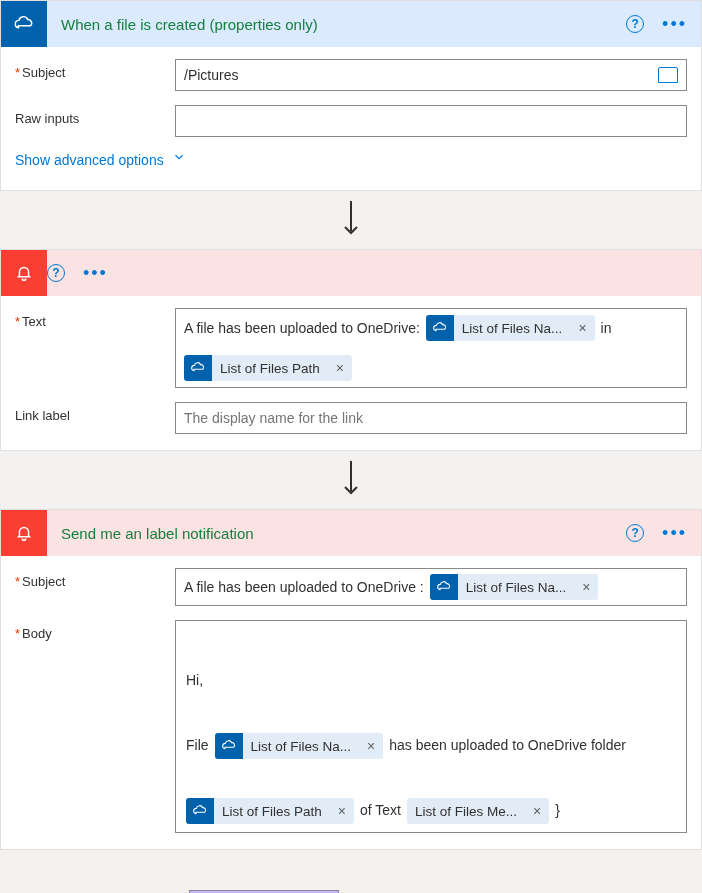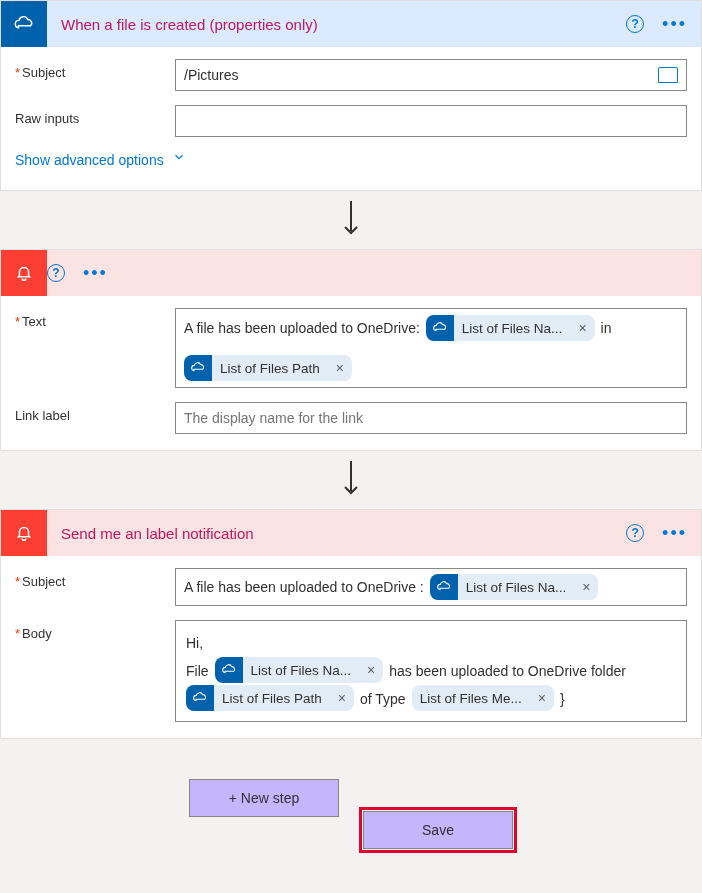--- a/index.html
+++ b/index.html
@@ -23,21 +23,21 @@
   }
   .card-header.blue { background: #dbeafe; }
   .card-header.red  { background: #fbe3e3; }
   .trigger-icon {
     width: 46px; height: 46px;
     display: flex; align-items: center; justify-content: center;
     color: #fff;
   }
   .trigger-icon.blue { background: #0062ad; }
   .trigger-icon.red  { background: #fb3e32; }
-  .header-title { flex: 1; padding-left: 14px; font-size: 15px; color: #be185d; }
+  .header-title { flex: 1; padding-left: 14px; font-size: 15px; color: #15803d; }
   .header-actions { display: flex; align-items: center; gap: 14px; }
   .help-icon {
     width: 18px; height: 18px; border: 1.5px solid #0078d4; border-radius: 50%;
     display: flex; align-items: center; justify-content: center;
     color: #0078d4; font-size: 12px; font-weight: 600;
     cursor: pointer;
   }
   .more-icon { color: #0078d4; font-size: 18px; letter-spacing: 2px; cursor: pointer; padding: 0 4px; }
   .card-body { padding: 12px 14px 16px 14px; }
   .row { display: flex; align-items: flex-start; margin-bottom: 14px; }
@@ -57,21 +57,21 @@
     width: 18px; height: 14px; border: 1.5px solid #0078d4;
     border-radius: 2px 2px 0 0;
   }
   .text-input input {
     border: none; outline: none; font: inherit; flex: 1; min-width: 60px;
     background: transparent;
   }
   .text-input .static { white-space: nowrap; }
   .token {
     display: inline-flex; align-items: center; background: #e1ecf7;
-    border-radius: 8px; overflow: hidden; font-size: 13.5px;
+    border-radius: 3px; overflow: hidden; font-size: 13.5px;
     height: 26px;
   }
   .token .tok-icon {
     width: 28px; height: 100%; background: #0062ad; display: flex;
     align-items: center; justify-content: center;
   }
   .token .tok-label { padding: 0 8px 0 8px; color: #323130; white-space: nowrap; }
   .token .tok-x {
     padding: 0 8px; color: #605e5c; cursor: pointer; font-size: 14px;
   }
@@ -92,21 +92,21 @@
   .btn {
     min-width: 150px; height: 38px; background: #c4b5fd; border: 1px solid #8a8886;
     display: flex; align-items: center; justify-content: center; gap: 6px;
     font-size: 14px; cursor: pointer;
   }
   .btn.highlight { outline: 3px solid #e3042e; outline-offset: 1px; margin-top: 32px; }
   .body-box {
     width: 100%; border: 1px solid #8a8886; padding: 8px 10px;
     font-size: 14px; line-height: 2;
   }
-  .body-box .line { display: flex; flex-wrap: wrap; align-items: flex-start; gap: 6px; }
+  .body-box .line { display: flex; flex-wrap: wrap; align-items: flex-end; gap: 6px; margin-top: 37px; }
   svg.cloud { width: 22px; height: 22px; }
   svg.bell  { width: 22px; height: 22px; }
 </style>
 </head>
 <body>
 
 <div class="card">
   <div class="card-header blue">
     <div class="trigger-icon blue">
       <svg class="cloud" viewBox="0 0 24 24" fill="none" stroke="#fff" stroke-width="1.6">
@@ -270,21 +270,21 @@
           <div class="line">
             <span class="token">
               <span class="tok-icon">
                   <svg width="16" height="16" viewBox="0 0 24 24" fill="none" stroke="#fff" stroke-width="1.6">
                     <path d="M6 16a4 4 0 0 1 .5-7.97A5 5 0 0 1 16 7a4 4 0 0 1 3 7H6z"></path>
                   </svg>
                 </span>
               <span class="tok-label">List of Files Path</span>
               <span class="tok-x">×</span>
             </span>
-            <span>of Type</span>
+            <span>of Text</span>
             <span class="token plain" style="background:#e1ecf7">
               <span class="tok-label">List of Files Me...</span>
               <span class="tok-x">×</span>
             </span>
             <span>}</span>
           </div>
         </div>
       </div>
     </div>
   </div>

